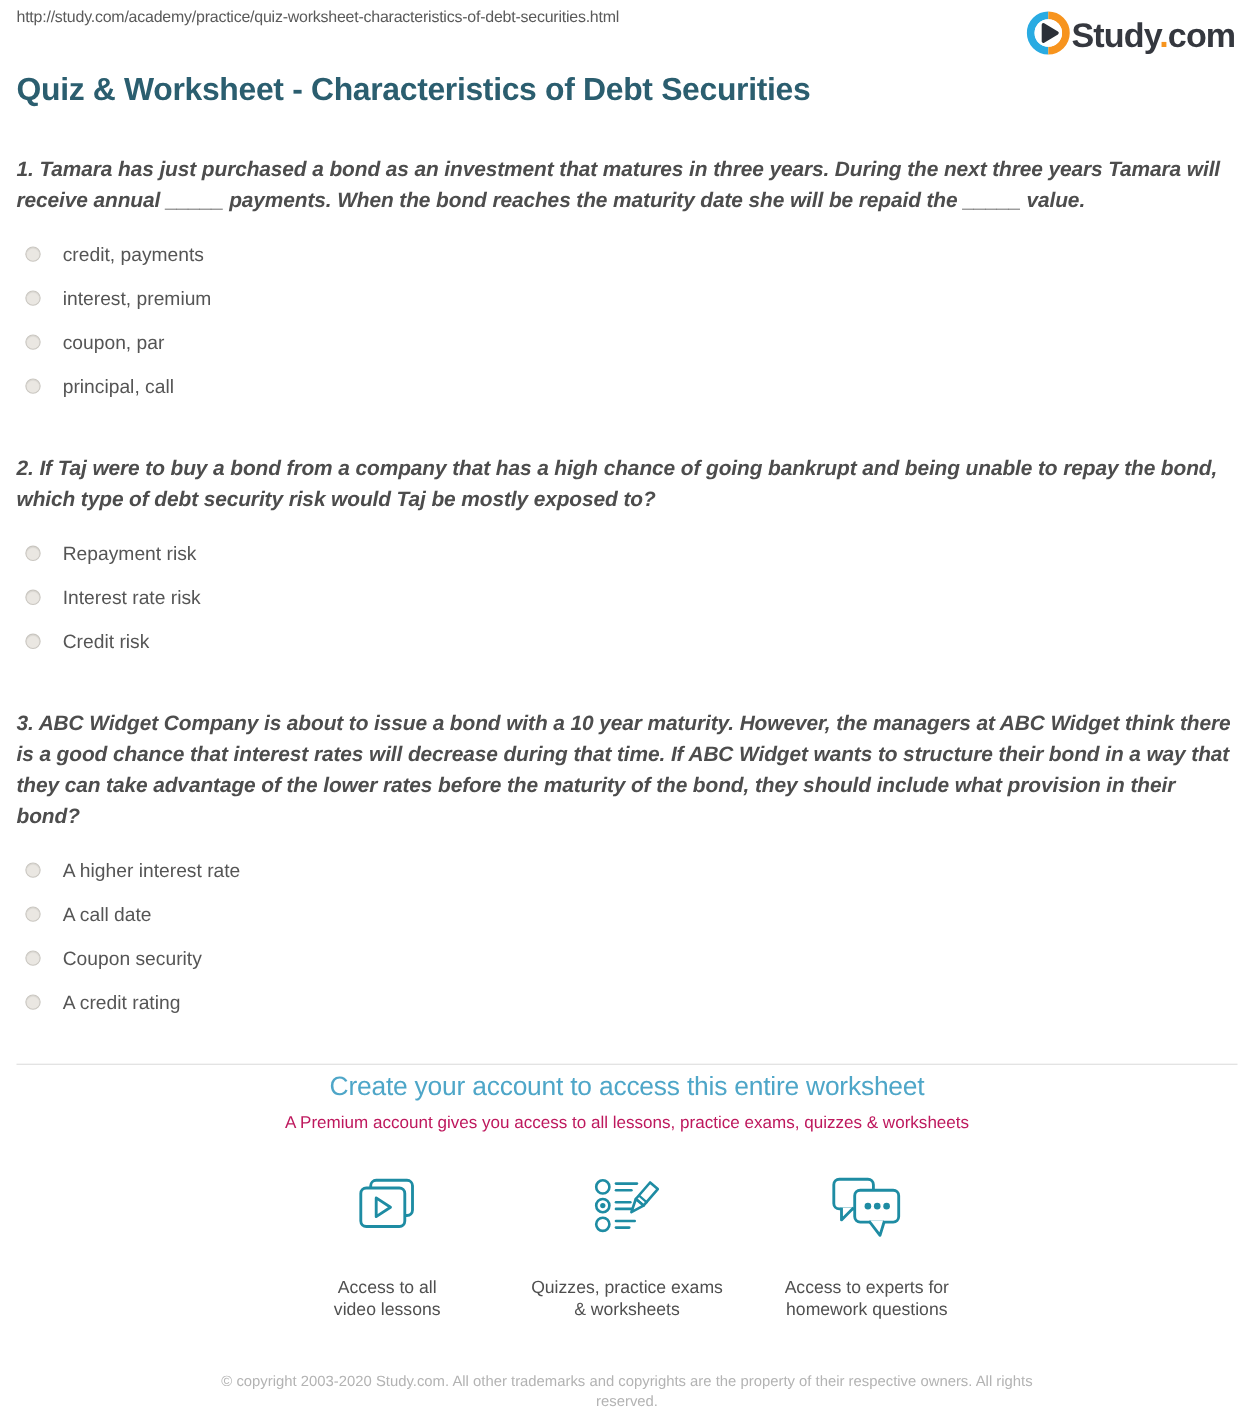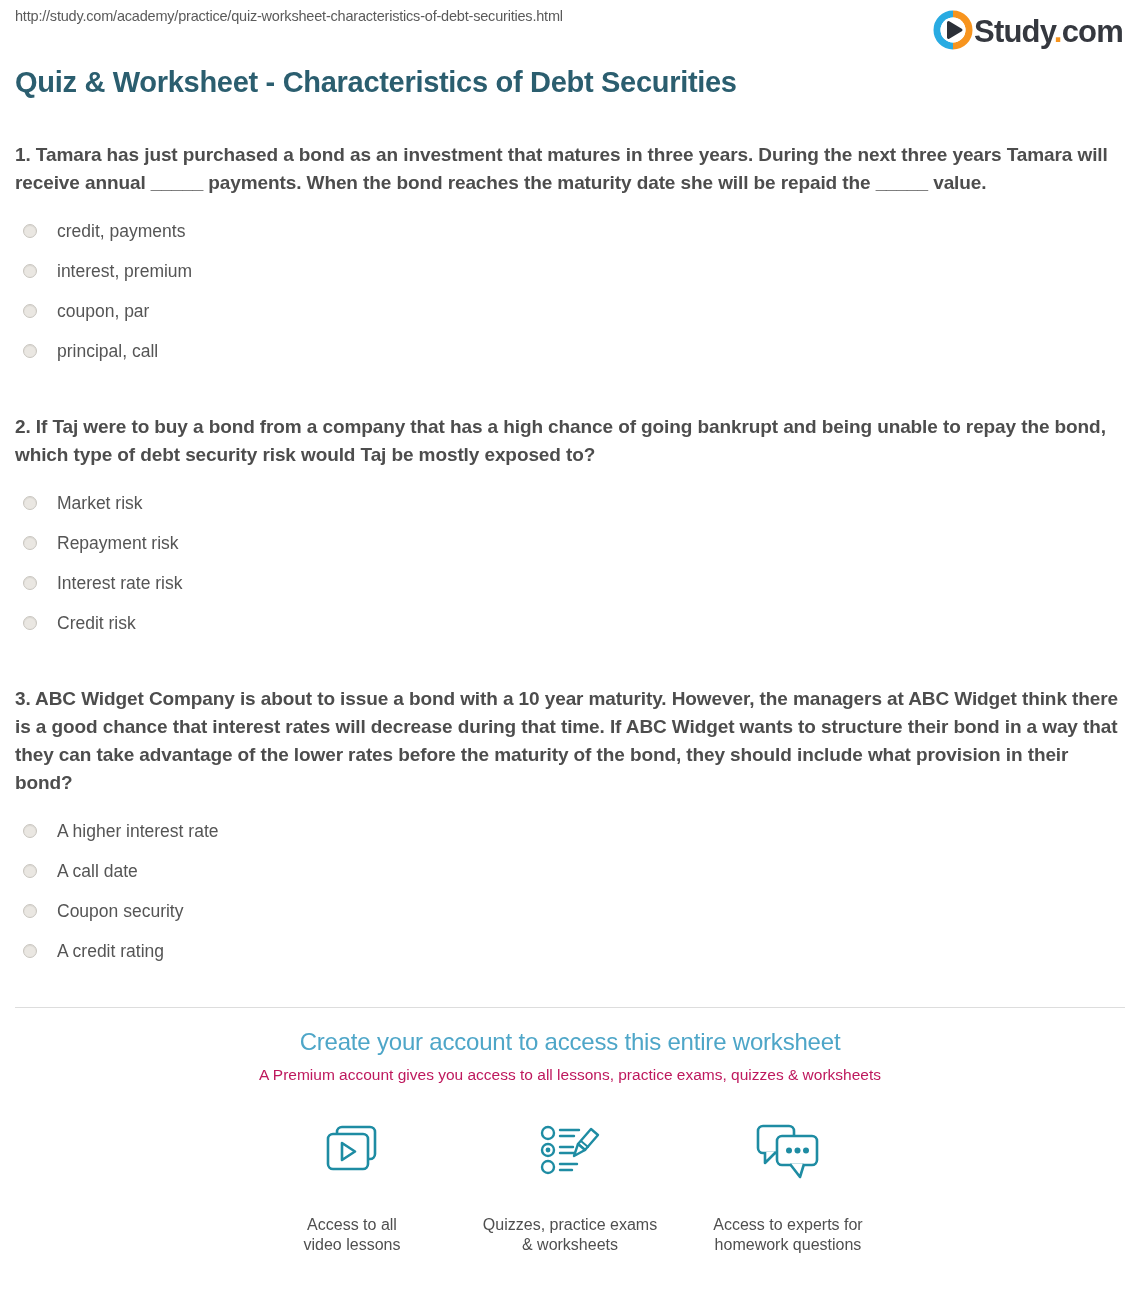--- a/index.html
+++ b/index.html
@@ -36,20 +36,21 @@
     letter-spacing:-0.3px;
   }
 
   
   .q-text {
     margin:42px 0 0;
     font-size:19px; font-weight:700;
     color:#4d4d4d;
     line-height:28px;
     letter-spacing:-0.1px;
+    font-style:italic;
   }
   .options { margin-top:14px; }
   .option {
     display:flex; align-items:center;
     height:40px; padding-left:8px;
     cursor:pointer;
   }
   .radio {
     width:12px; height:12px; flex:0 0 12px;
     border-radius:50%;
@@ -57,21 +58,21 @@
     border:1px solid #c9c6c0;
     box-shadow:inset 0 1px 1px rgba(0,0,0,0.08);
     margin-right:20px;
   }
   .opt-label { font-size:17.5px; color:#555555; }
 
   
   .cta {
     margin-top:36px;
     border-top:1px solid #dddddd;
-    padding-top:20px;
+    padding-top:6px;
   }
   .cta h2 {
     margin:0;
     text-align:center;
     font-size:24px; font-weight:400;
     color:#4ea6c8;
     letter-spacing:-0.2px;
   }
   .cta-sub {
     margin:10px 0 0;
@@ -138,24 +139,20 @@
       <div class="option">
         <span class="radio"></span>
         <span class="opt-label">principal, call</span>
       </div>
     </div>
   </section>
 
   <section>
     <p class="q-text">2. If Taj were to buy a bond from a company that has a high chance of going bankrupt and being unable to repay the bond, which type of debt security risk would Taj be mostly exposed to?</p>
     <div class="options">
-      <div class="option">
-        <span class="radio"></span>
-        <span class="opt-label">Market risk</span>
-      </div>
       <div class="option">
         <span class="radio"></span>
         <span class="opt-label">Repayment risk</span>
       </div>
       <div class="option">
         <span class="radio"></span>
         <span class="opt-label">Interest rate risk</span>
       </div>
       <div class="option">
         <span class="radio"></span>

